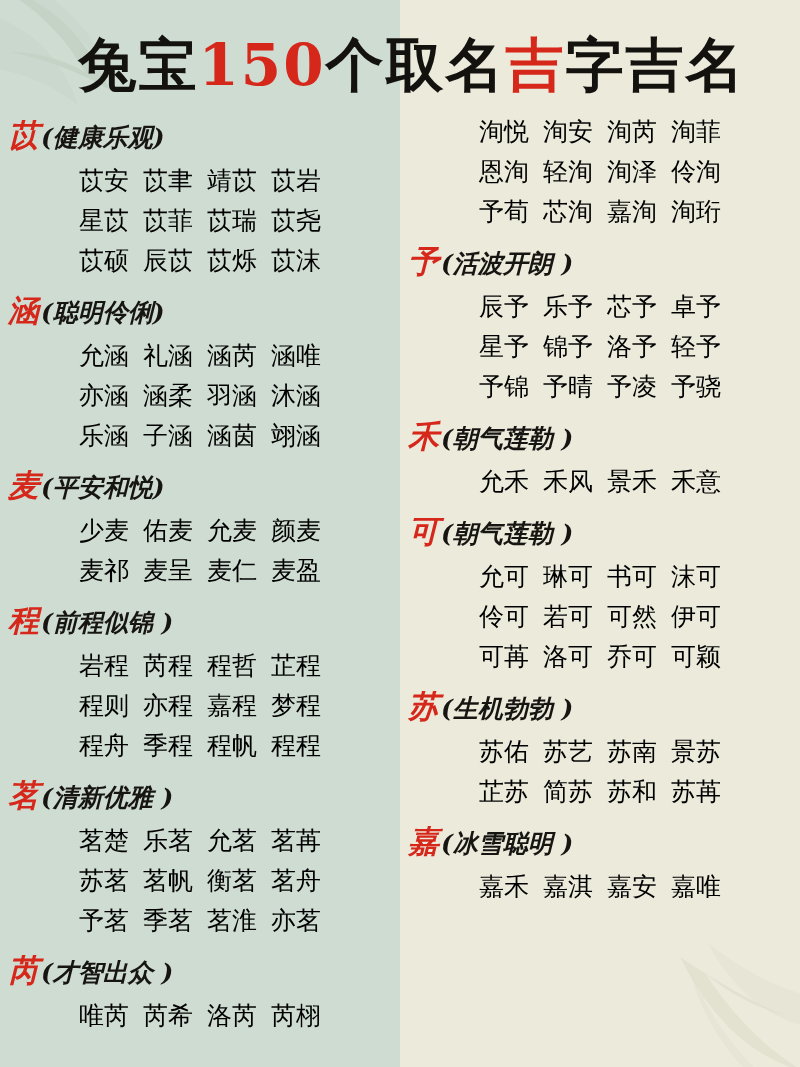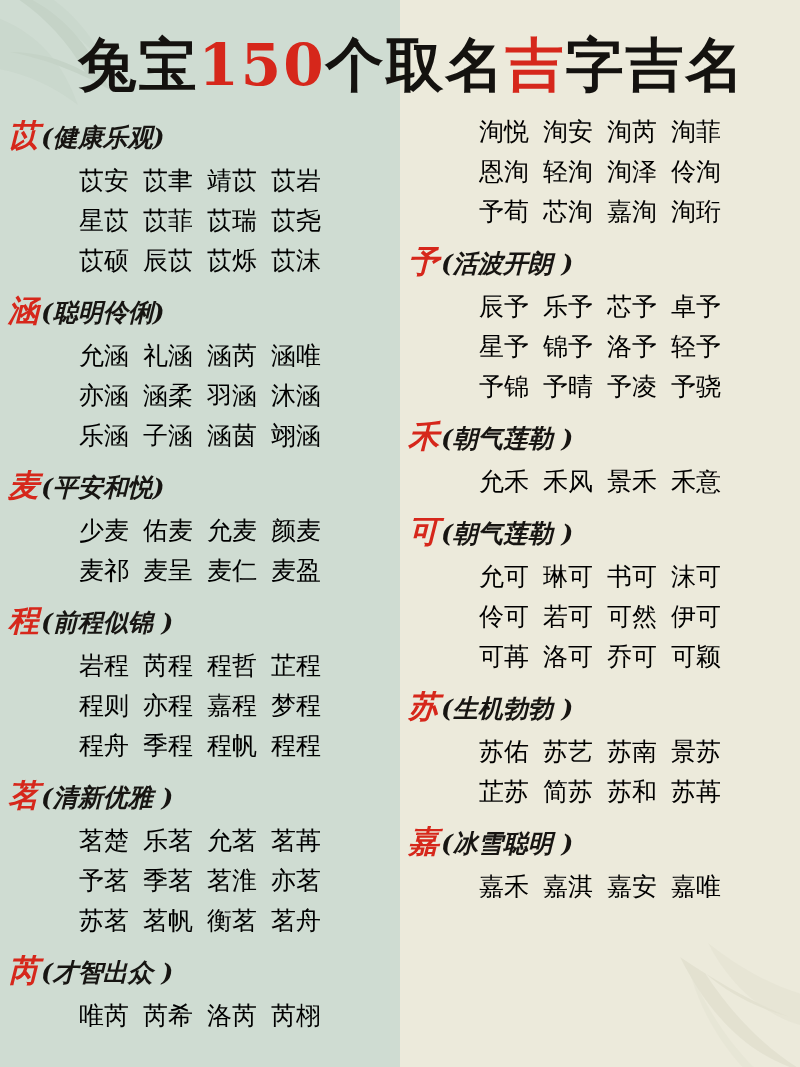--- a/index.html
+++ b/index.html
@@ -184,24 +184,24 @@
       </div>
 
       <div class="group">
         <div class="group-head">
           <span class="ch">茗</span><span class="desc">(清新优雅 )</span>
         </div>
         <div class="row">
           <span class="name">茗楚</span><span class="name">乐茗</span><span class="name">允茗</span><span class="name">茗苒</span>
         </div>
         <div class="row">
+          <span class="name">苏茗</span><span class="name">茗帆</span><span class="name">衡茗</span><span class="name">茗舟</span>
+        </div>
+        <div class="row">
           <span class="name">予茗</span><span class="name">季茗</span><span class="name">茗淮</span><span class="name">亦茗</span>
-        </div>
-        <div class="row">
-          <span class="name">苏茗</span><span class="name">茗帆</span><span class="name">衡茗</span><span class="name">茗舟</span>
         </div>
       </div>
 
       <div class="group">
         <div class="group-head">
           <span class="ch">芮</span><span class="desc">(才智出众 )</span>
         </div>
         <div class="row">
           <span class="name">唯芮</span><span class="name">芮希</span><span class="name">洛芮</span><span class="name">芮栩</span>
         </div>

